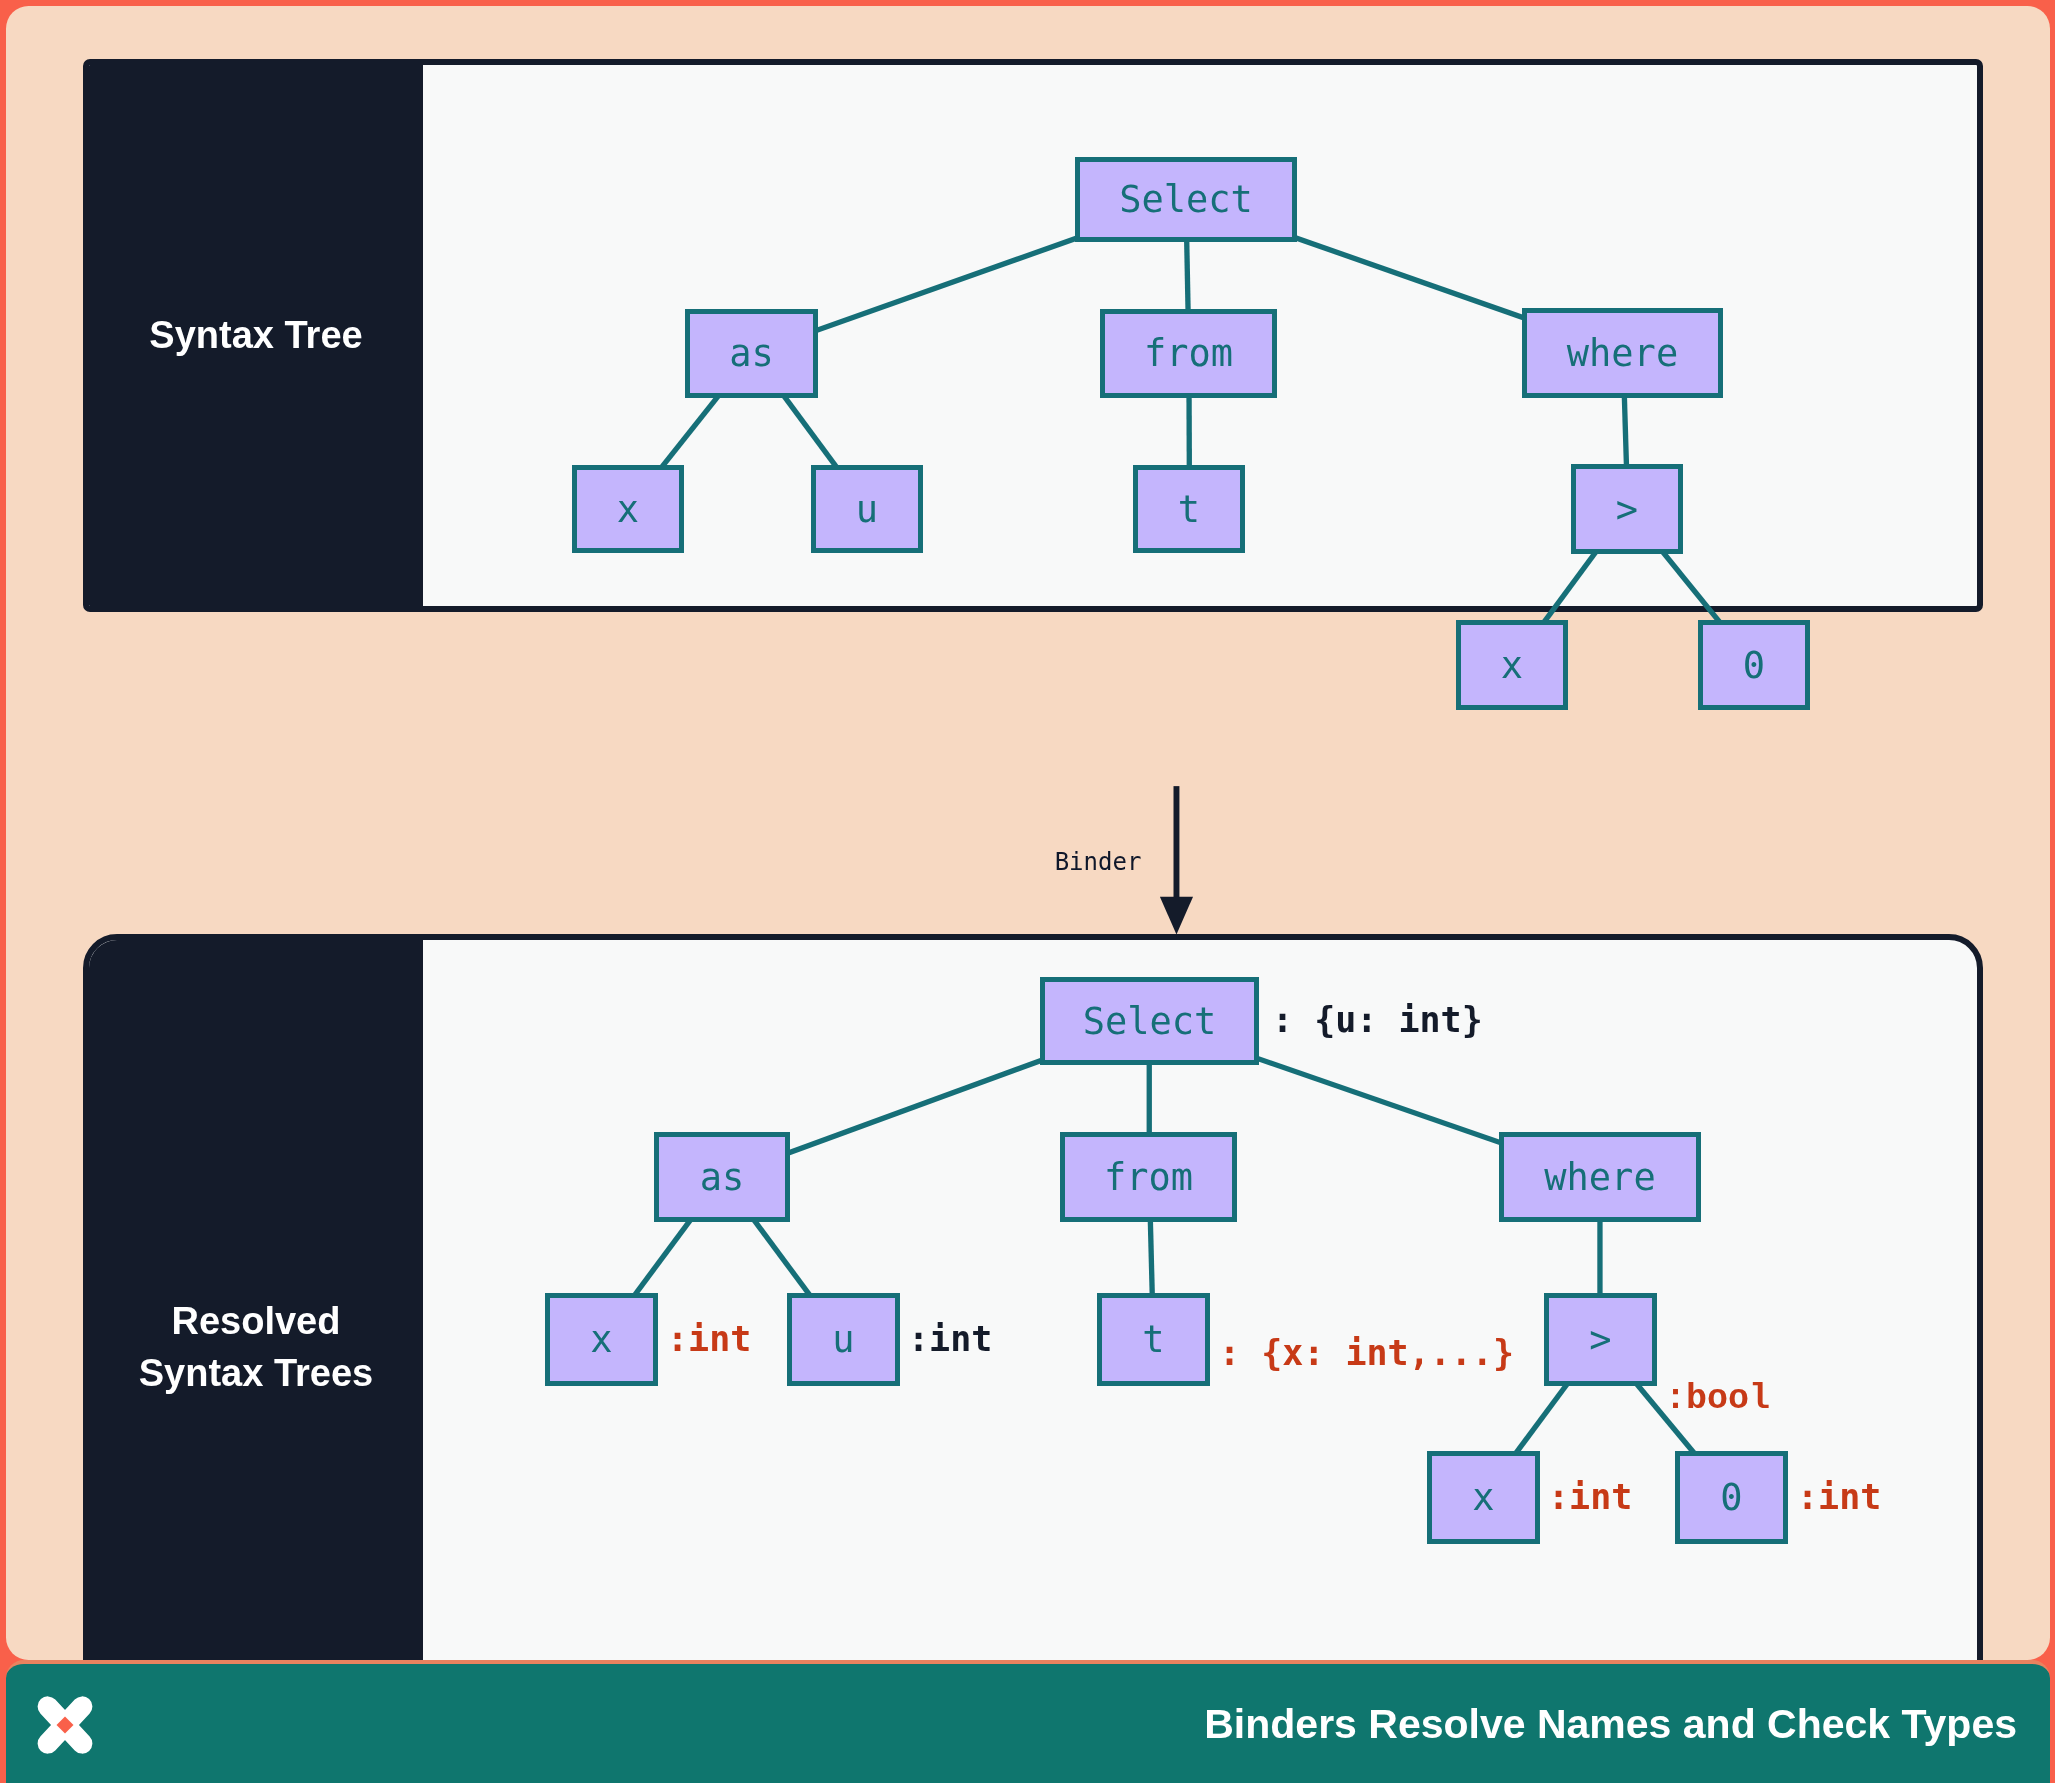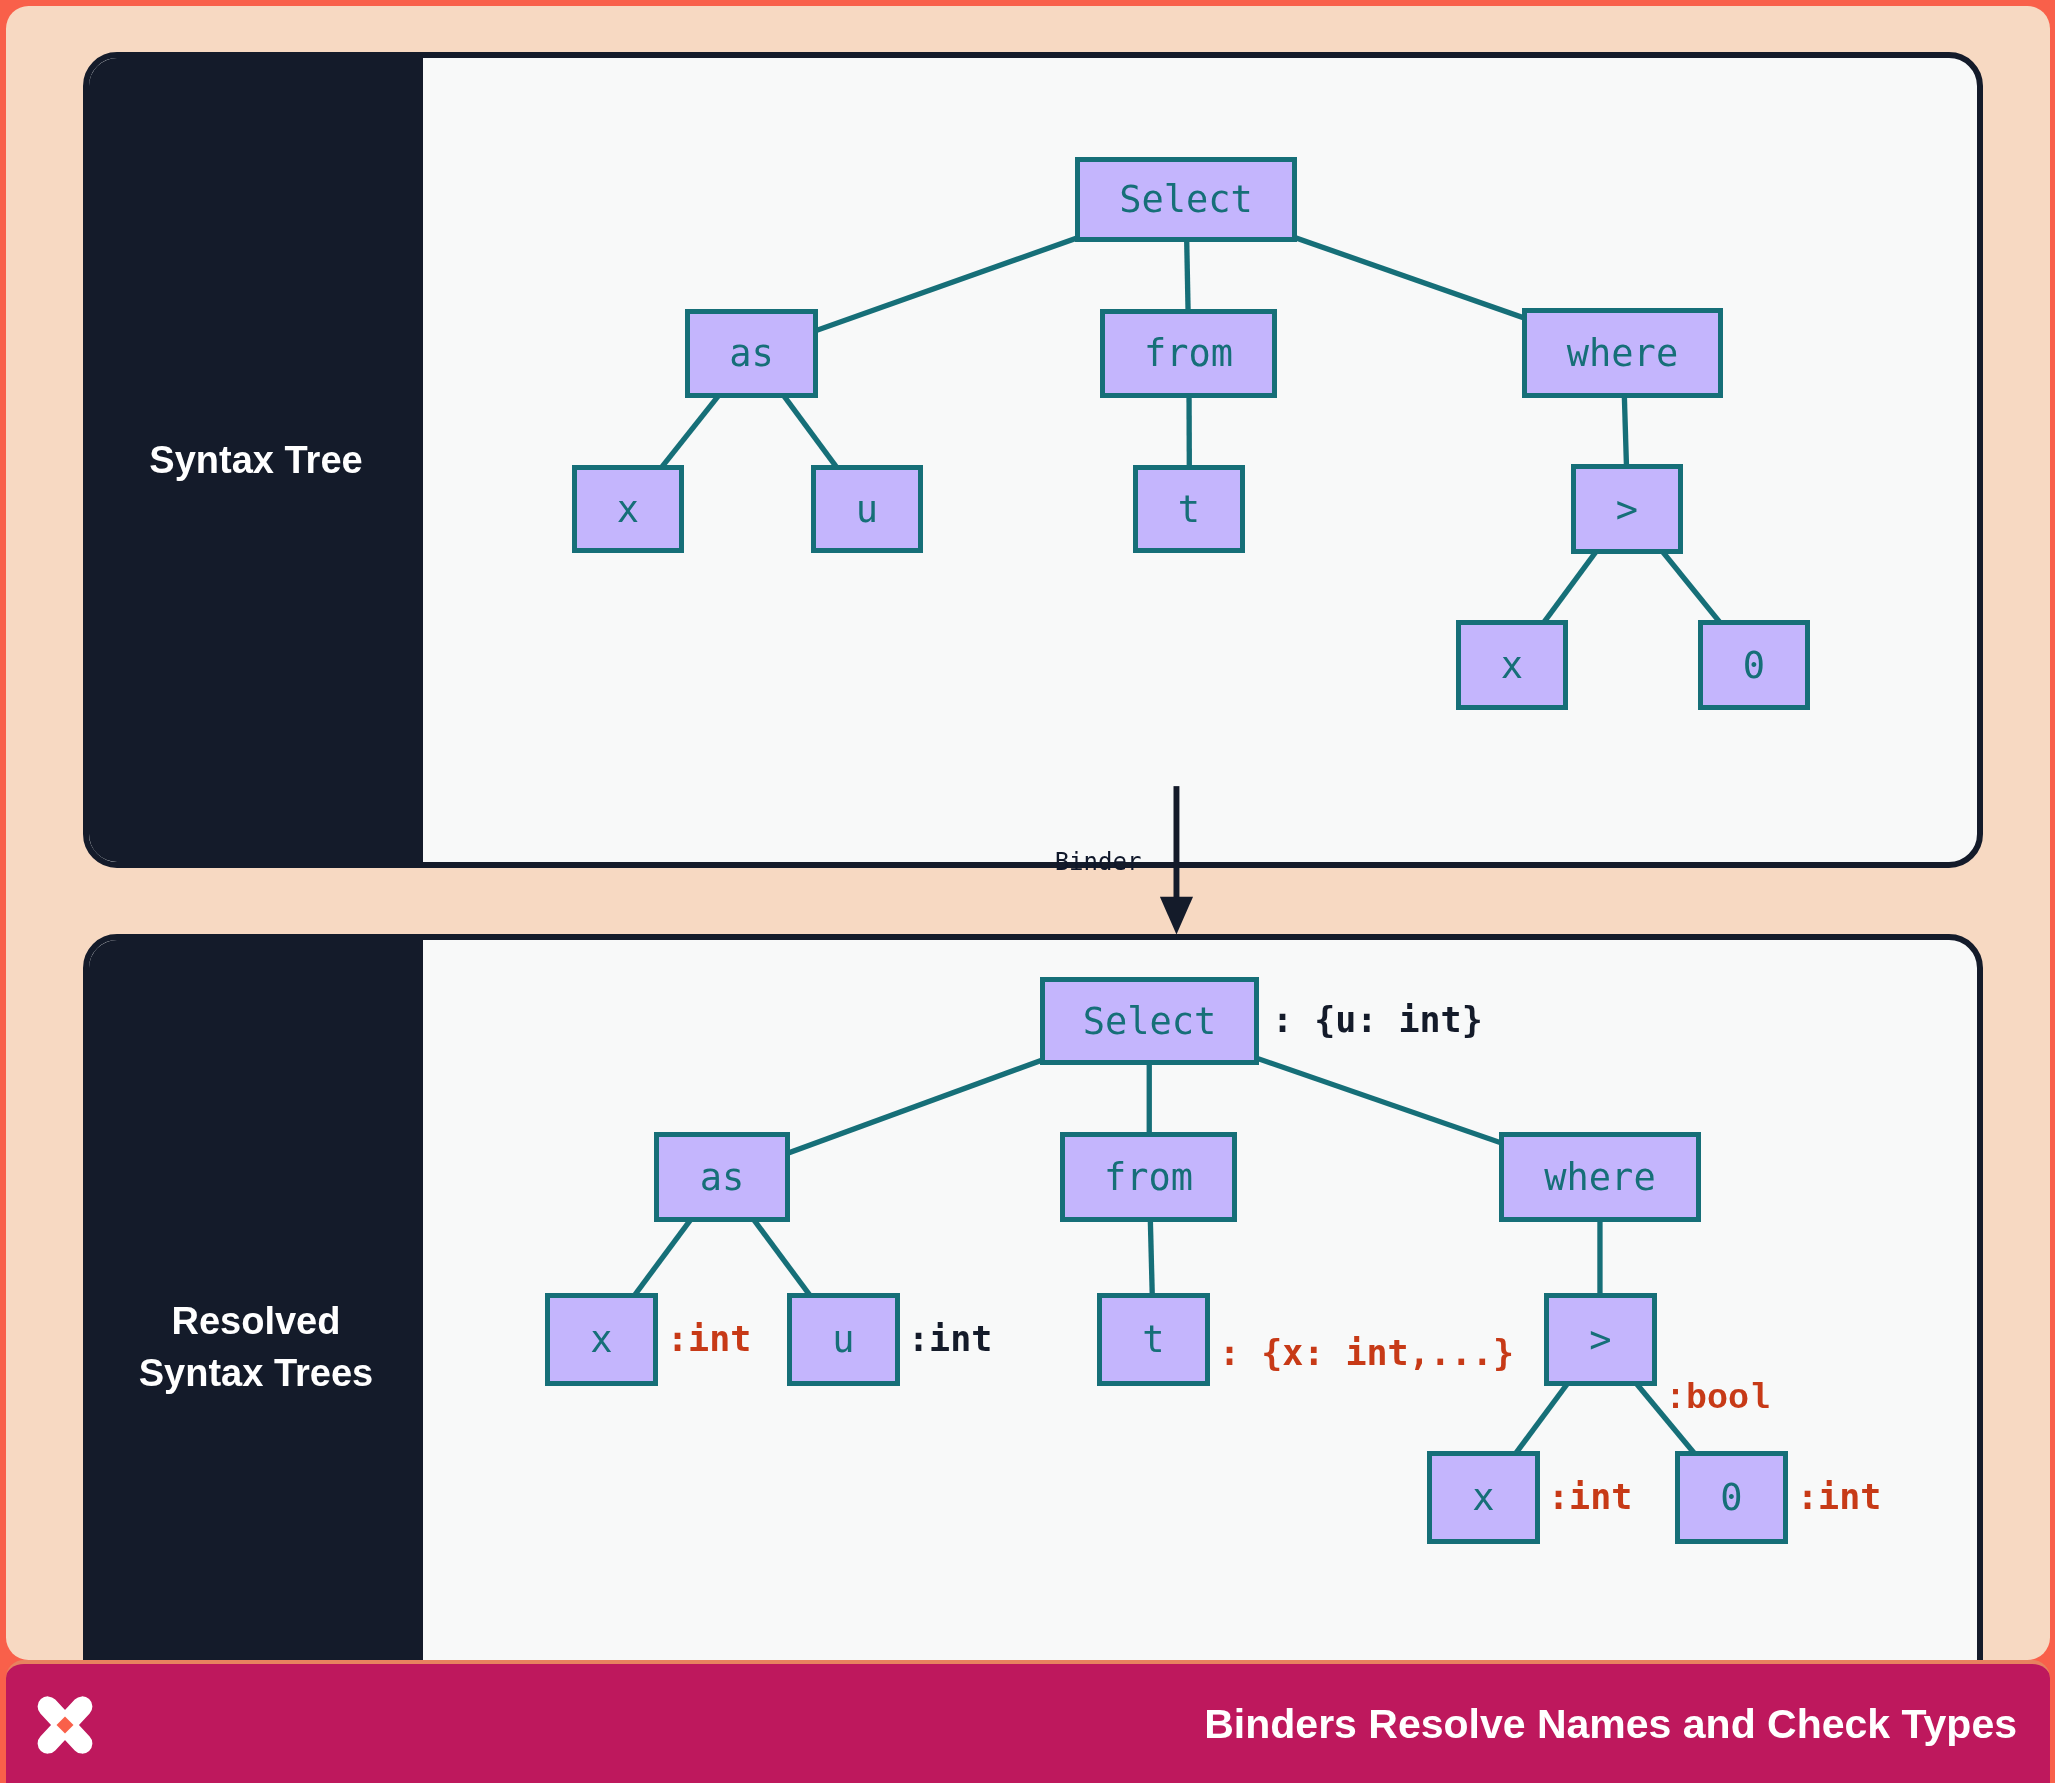--- a/index.html
+++ b/index.html
@@ -1,30 +1,30 @@
 <!DOCTYPE html>
 <html style="font-size:9.5px"><head>
 <meta charset="utf-8">
 <style>
   html,body{margin:0;padding:0;}
   body{background:#f9604a;font-family:"Liberation Sans",sans-serif;}
   .stage{position:relative;width:2056px;height:1784px;background:#f9604a;overflow:hidden;}
   .peach{position:absolute;left:6px;top:6px;width:2044px;height:1654px;background:#f7d9c2;border-radius:22.5px;}
   .panel{position:absolute;left:83px;width:1900px;background:#f8f9f9;border:6px solid #141b2a;border-radius:34px;box-sizing:border-box;overflow:hidden;}
-  .panel.top{top:52px;height:816px;}
+  .panel.top{top:59px;height:553px;border-radius:7px;}
   .panel.bottom{top:934px;height:826px;}
   .sidebar{position:absolute;left:0;top:0;bottom:0;width:334px;background:#141b2a;display:flex;align-items:center;justify-content:center;}
   .sidebar-label{color:#ffffff;font-weight:bold;font-size:38px;line-height:1.38;text-align:center;font-family:"Liberation Sans",sans-serif;}
   svg.overlay{position:absolute;left:0;top:0;width:2056px;height:1784px;pointer-events:none;}
   .node{position:absolute;box-sizing:border-box;border:5.3px solid #166f78;background:#c4b5fd;display:flex;align-items:center;justify-content:center;font-family:"DejaVu Sans Mono",monospace;font-size:37px;font-weight:400;color:#166f78;}
   .ann{position:absolute;transform:translateY(-52%);font-family:"DejaVu Sans Mono",monospace;font-size:35px;font-weight:bold;white-space:pre;}
   .ann.red{color:#c73a17;}
   .ann.navy{color:#141b2a;text-align:center;}
   .binder-label{position:absolute;left:1098px;top:862px;transform:translate(-50%,-50%);font-family:"DejaVu Sans Mono",monospace;font-size:24px;color:#0f172a;}
-  .footer{position:absolute;left:6px;top:1660px;width:2044px;height:124px;background:#be185d;border-radius:18px 18px 0 0;border-top:4.7px solid #e8825f;box-sizing:border-box;display:flex;align-items:center;justify-content:flex-end;padding-right:33px;}
+  .footer{position:absolute;left:6px;top:1660px;width:2044px;height:124px;background:#0f766e;border-radius:18px 18px 0 0;border-top:4.7px solid #e8825f;box-sizing:border-box;display:flex;align-items:center;justify-content:flex-end;padding-right:33px;}
   .footer-title{color:#ffffff;font-weight:bold;font-size:41px;font-family:"Liberation Sans",sans-serif;}
   .logo{position:absolute;left:28px;top:31px;width:62px;height:60px;}
 </style>
 </head>
 <body>
 
 <div class="stage">
 
   <div class="peach"></div>
 

